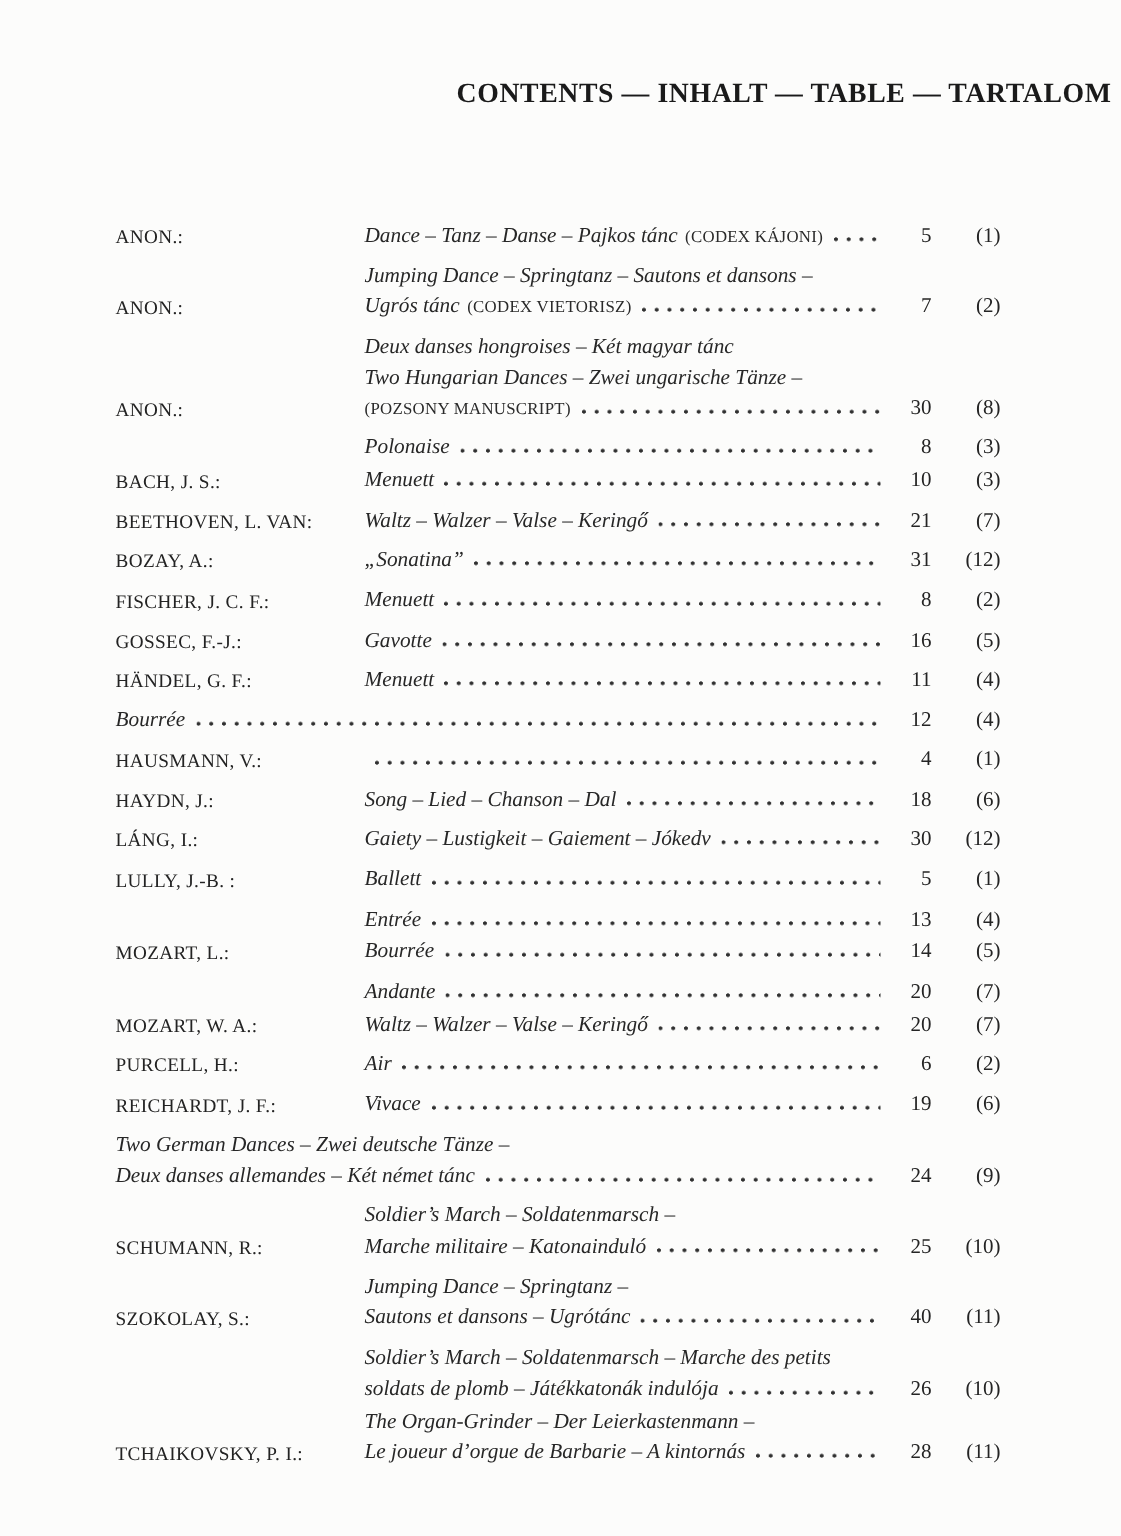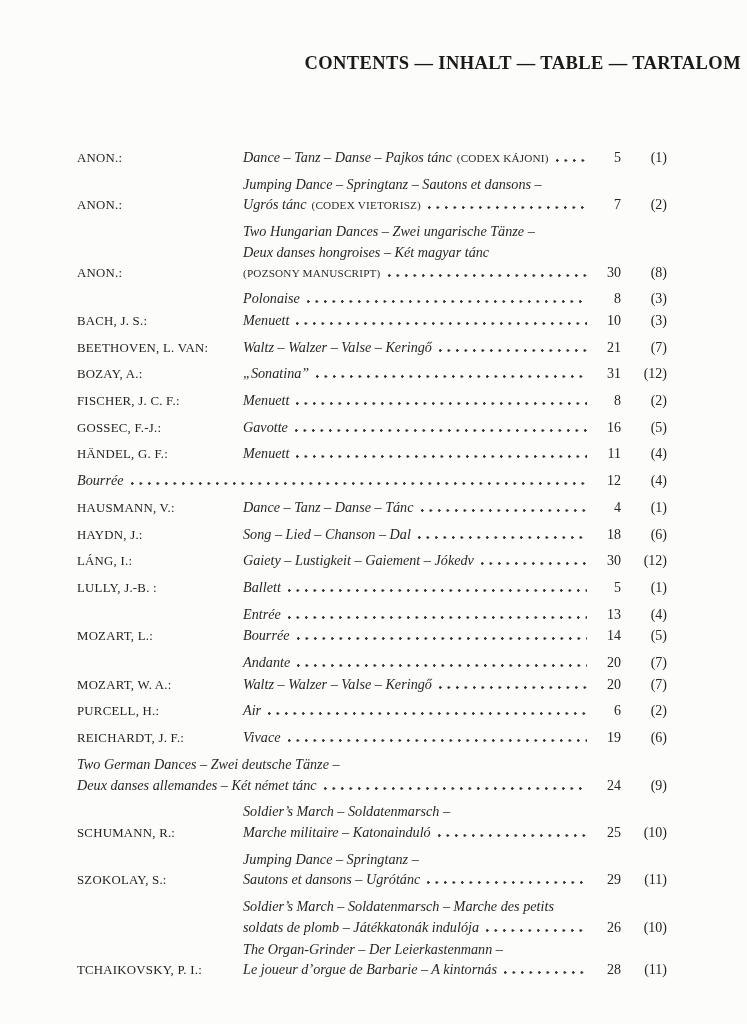--- a/index.html
+++ b/index.html
@@ -118,24 +118,24 @@
           <span class="leader"></span>
           <span class="pagecol">7</span>
           <span class="parencol">(2)</span>
         </div>
       </div>
     </div>
     <div class="entry">
       <div class="composer">ANON.:</div>
       <div class="items">
         <div class="line">
+          <span class="ptext">Deux danses hongroises – Két magyar tánc</span>
+        </div>
+        <div class="line">
           <span class="ptext">Two Hungarian Dances – Zwei ungarische Tänze –</span>
-        </div>
-        <div class="line">
-          <span class="ptext">Deux danses hongroises – Két magyar tánc</span>
         </div>
         <div class="line">
           <span class="pcaps">(POZSONY MANUSCRIPT)</span>
           <span class="leader"></span>
           <span class="pagecol">30</span>
           <span class="parencol">(8)</span>
         </div>
       </div>
     </div>
     <div class="entry">
@@ -217,21 +217,20 @@
           <span class="leader"></span>
           <span class="pagecol">12</span>
           <span class="parencol">(4)</span>
         </div>
       </div>
     </div>
     <div class="entry">
       <div class="composer">HAUSMANN, V.:</div>
       <div class="items">
         <div class="line">
-          <span class="ptext">Dance – Tanz – Danse – Tánc</span>
           <span class="leader"></span>
           <span class="pagecol">4</span>
           <span class="parencol">(1)</span>
         </div>
       </div>
     </div>
     <div class="entry">
       <div class="composer">HAYDN, J.:</div>
       <div class="items">
         <div class="line">
@@ -349,21 +348,21 @@
     </div>
     <div class="entry">
       <div class="composer">SZOKOLAY, S.:</div>
       <div class="items">
         <div class="line">
           <span class="ptext">Jumping Dance – Springtanz –</span>
         </div>
         <div class="line">
           <span class="ptext">Sautons et dansons – Ugrótánc</span>
           <span class="leader"></span>
-          <span class="pagecol">29</span>
+          <span class="pagecol">40</span>
           <span class="parencol">(11)</span>
         </div>
       </div>
     </div>
     <div class="entry">
       <div class="composer">TCHAIKOVSKY, P. I.:</div>
       <div class="items">
         <div class="line">
           <span class="ptext">Soldier’s March – Soldatenmarsch – Marche des petits</span>
         </div>

